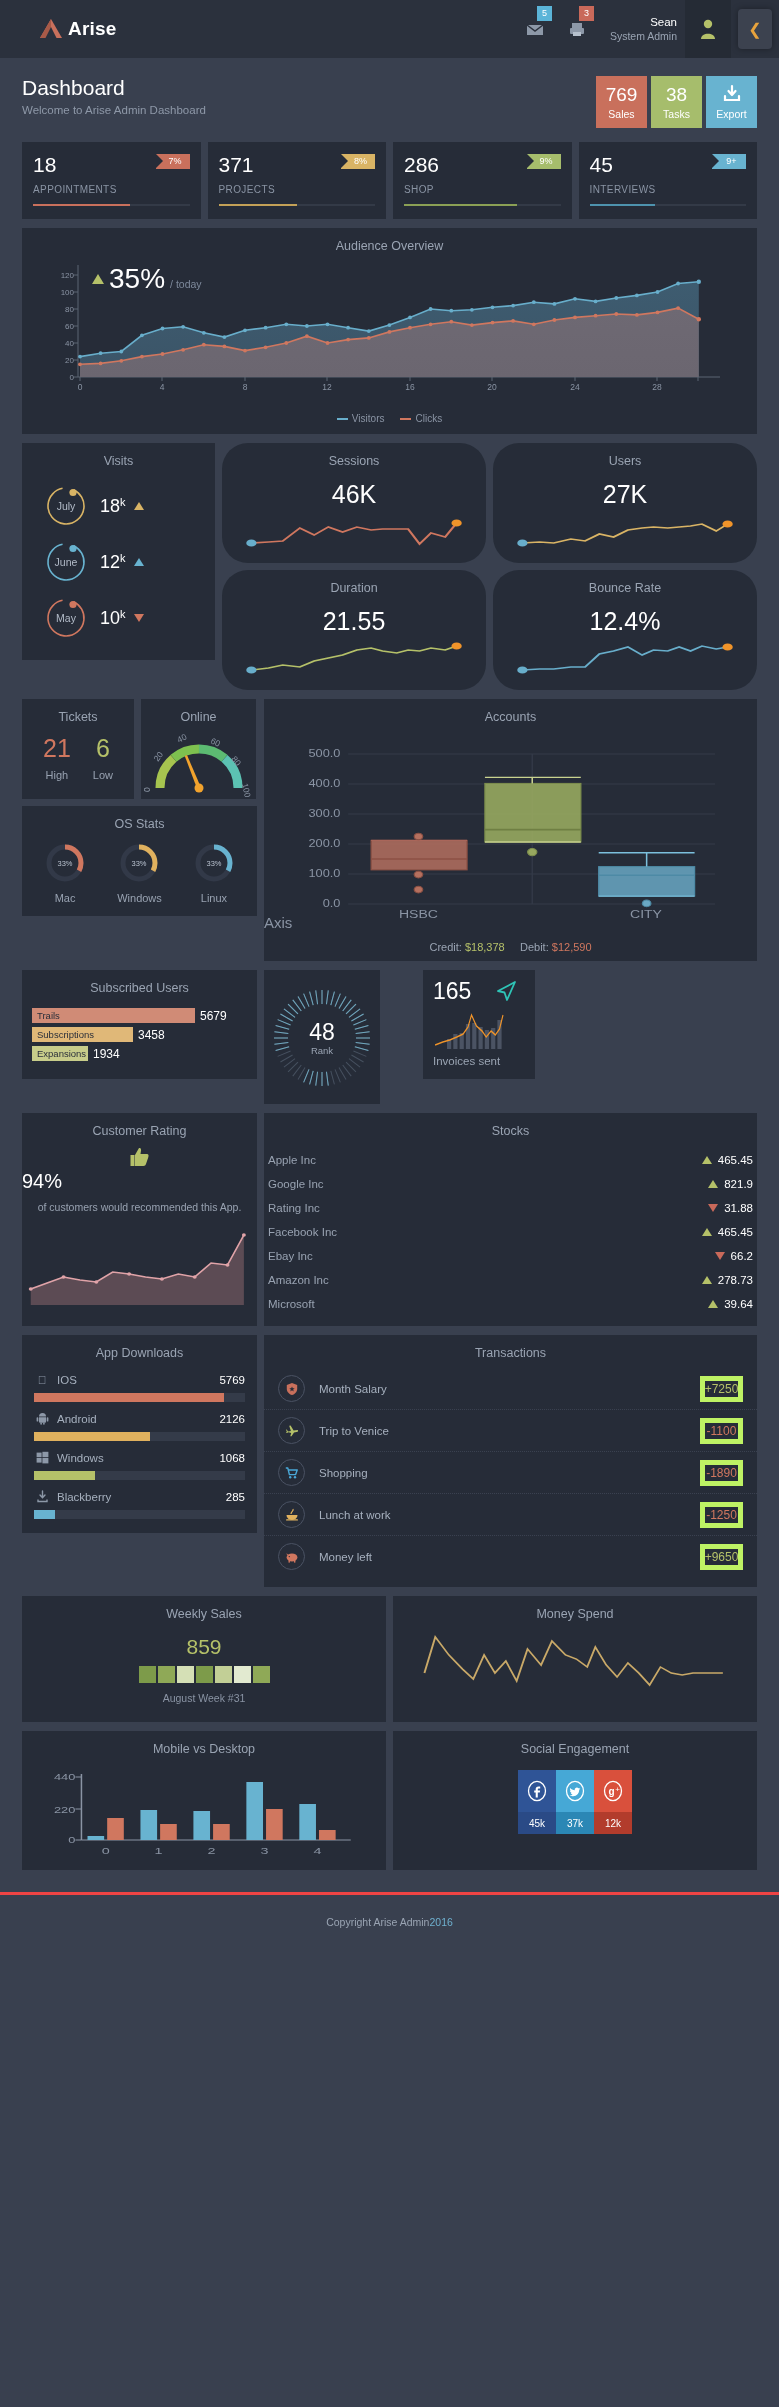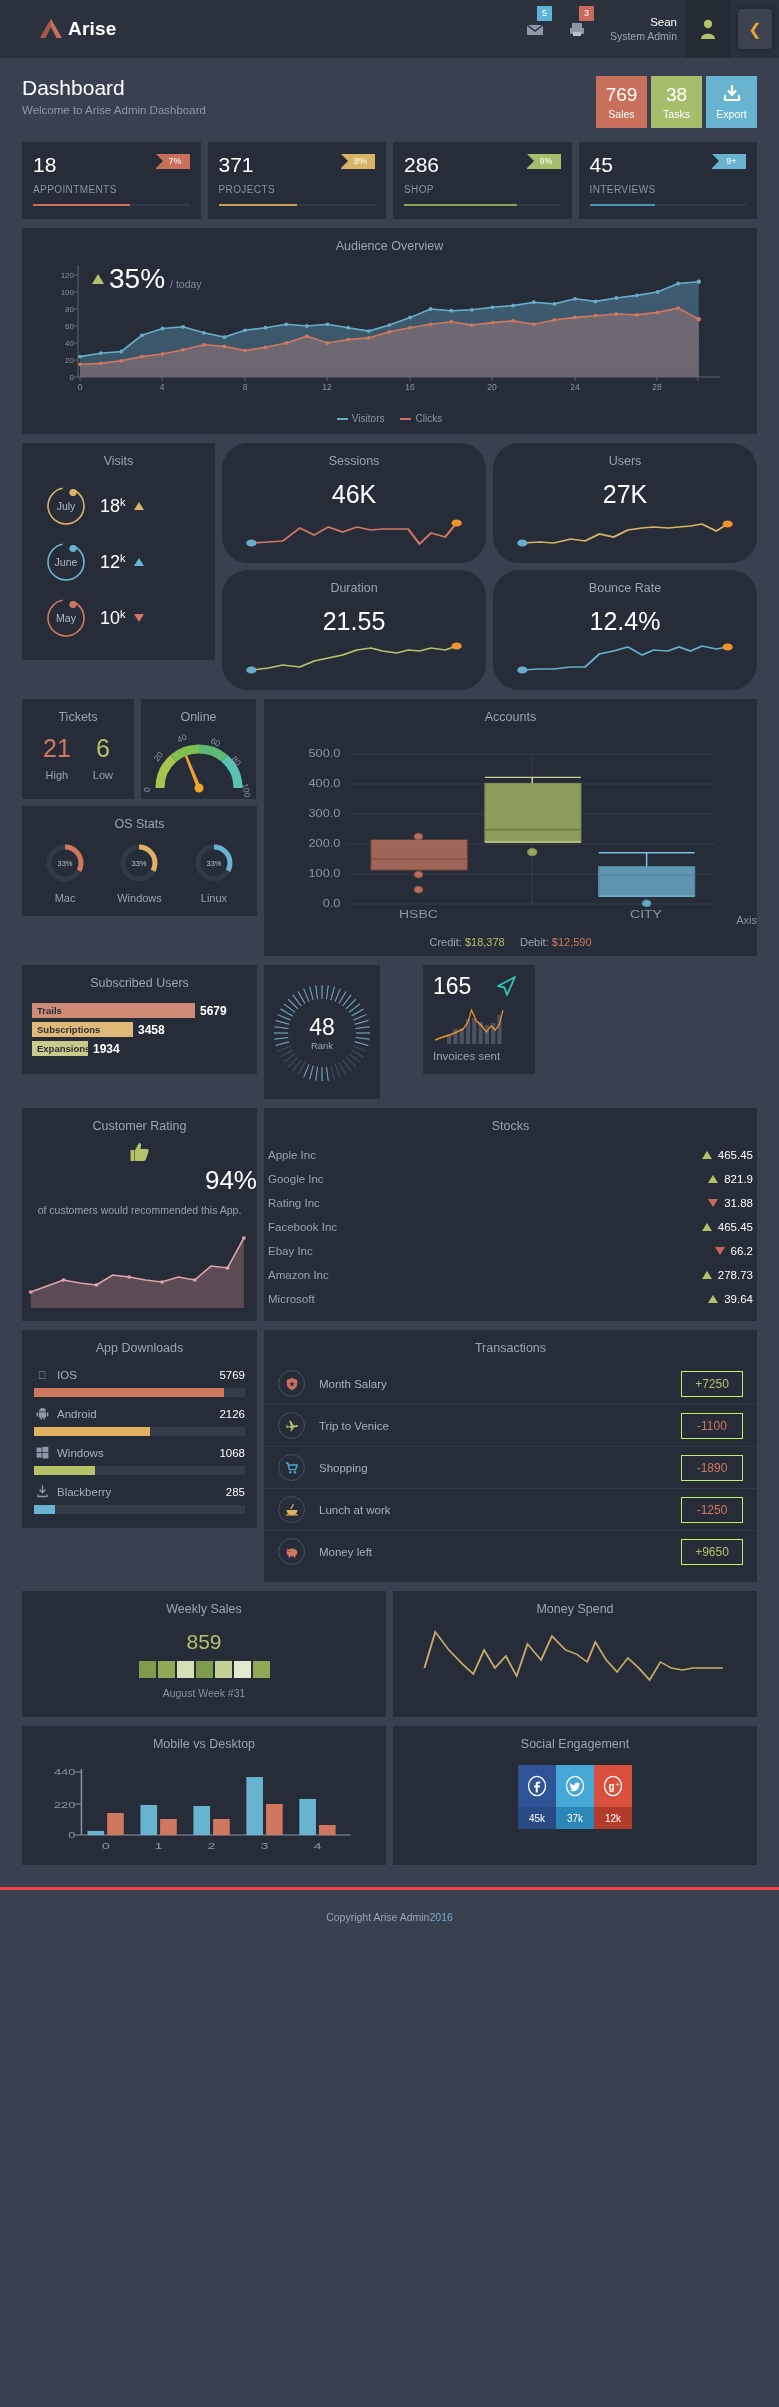--- a/index.html
+++ b/index.html
@@ -140,34 +140,34 @@
   .acct-foot { text-align: center; font-size: 11px; color: #9aa4b3; padding-top: 2px; }
   .acct-foot b { font-weight: normal; }
 
   .osstats { width: 235px; }
   .os-grid { display: flex; justify-content: space-around; padding: 6px 6px 12px 6px; }
   .os-item { text-align: center; }
   .os-lbl { font-size: 11px; color: #98a2b1; margin-top: 7px; }
 
   
   .subs { width: 235px; padding-bottom: 14px; }
-  .sub-row { display: flex; align-items: center; margin: 0 10px 4px 10px; font-weight: bold; }
+  .sub-row { display: flex; align-items: center; margin: 0 10px 4px 10px; }
   .sub-bar { height: 15px; display: flex; align-items: center; padding-left: 5px; font-size: 9.5px; color: #2a2f3a; }
   .sub-val { font-size: 12px; color: #ffffff; margin-left: 5px; }
 
   .rank { width: 116px; padding-bottom: 12px; }
   .invoices { width: 112px; padding: 10px 18px 12px 10px; margin-left: 36px; }
   .inv-top { display: flex; align-items: flex-start; }
   .inv-num { font-size: 23px; color: #ffffff; line-height: 1; }
   .inv-lbl { font-size: 11.5px; color: #9aa4b3; text-align: left; margin-top: 6px; }
 
   
   .crate { width: 235px; padding-bottom: 4px; }
   .crate-thumb { text-align: center; font-size: 22px; margin-top: 3px; }
-  .crate-pct { text-align: right; font-size: 26px; color: #ffffff; margin-top: 1px; }
+  .crate-pct { text-align: left; font-size: 20px; color: #ffffff; margin-top: 1px; }
   .crate-note { text-align: center; font-size: 10.5px; color: #98a2b1; margin-top: 8px; }
 
   .stocks { flex: 1; padding-bottom: 10px; }
   .stk-row { display: flex; align-items: flex-end; padding: 6px 4px; font-size: 11.5px; }
   .stk-name { color: #98a2b1; }
   .stk-val { margin-left: auto; color: #ffffff; display: flex; align-items: center; gap: 6px; }
   .tri-up { width: 0; height: 0; border-left: 5px solid transparent; border-right: 5px solid transparent; border-bottom: 8px solid #b5c169; }
   .tri-dn { width: 0; height: 0; border-left: 5px solid transparent; border-right: 5px solid transparent; border-top: 8px solid #c9695a; }
 
   
@@ -181,21 +181,21 @@
 
   .trans { flex: 1; padding-bottom: 10px; }
   .tr-row { display: flex; align-items: center; padding: 7px 14px; border-bottom: 1px dotted #3a4150; }
   .tr-row:last-child { border-bottom: none; }
   .tr-circle {
     width: 27px; height: 27px; border-radius: 50%; border: 1px solid #4a5263;
     display: flex; align-items: center; justify-content: center; font-size: 12px;
   }
   .tr-label { font-size: 11.5px; color: #a6b0be; margin-left: 14px; }
   .tr-amt {
-    margin-left: auto; width: 62px; height: 26px; border: 1px solid #bef264;
+    margin-left: auto; width: 43px; height: 26px; border: 5px solid #bef264;
     display: flex; align-items: center; justify-content: center; font-size: 12px;
   }
   .amt-pos { color: #b5c169; }
   .amt-neg { color: #d0775f; }
 
   
   .weekly { flex: 1; padding-bottom: 18px; }
   .wk-num { text-align: center; font-size: 21px; color: #b5c169; margin-top: 10px; }
   .wk-blocks { display: flex; justify-content: center; gap: 2px; margin-top: 7px; }
   .wk-blocks i { display: block; width: 17px; height: 17px; }
@@ -703,21 +703,21 @@
               <line x1="291.5" y1="120.8" x2="291.5" y2="134.6" stroke="#7cc0dd" stroke-width="1.2"></line>
               <line x1="254" y1="164.1" x2="329" y2="164.1" stroke="#7cc0dd" stroke-width="1.4"></line>
               <circle cx="291.5" cy="171.4" r="3.3" fill="#6aa8c4" stroke="#4d8aa5"></circle>
             </g>
             <g fill="#8a94a4" font-size="11" font-family="Liberation Sans" text-anchor="middle">
               <text x="113" y="186">HSBC</text>
                 <text x="291" y="186">CITY</text>
             </g>
           </svg>
         </div>
-        <div style="text-align:right;font-size:11px;color:#8a94a4;margin-top:-3px">Axis</div>
+        <div style="text-align:left;font-size:15px;color:#8a94a4;margin-top:-3px">Axis</div>
         <div class="acct-foot" style="margin-top:8px">
           <span>Credit:</span>
           <b style="color:#b5c169">$18,378</b>
           &nbsp;&nbsp;&nbsp;
           <span>Debit:</span>
           <b style="color:#d0775f">$12,590</b>
         </div>
       </div>
     </div>
 

